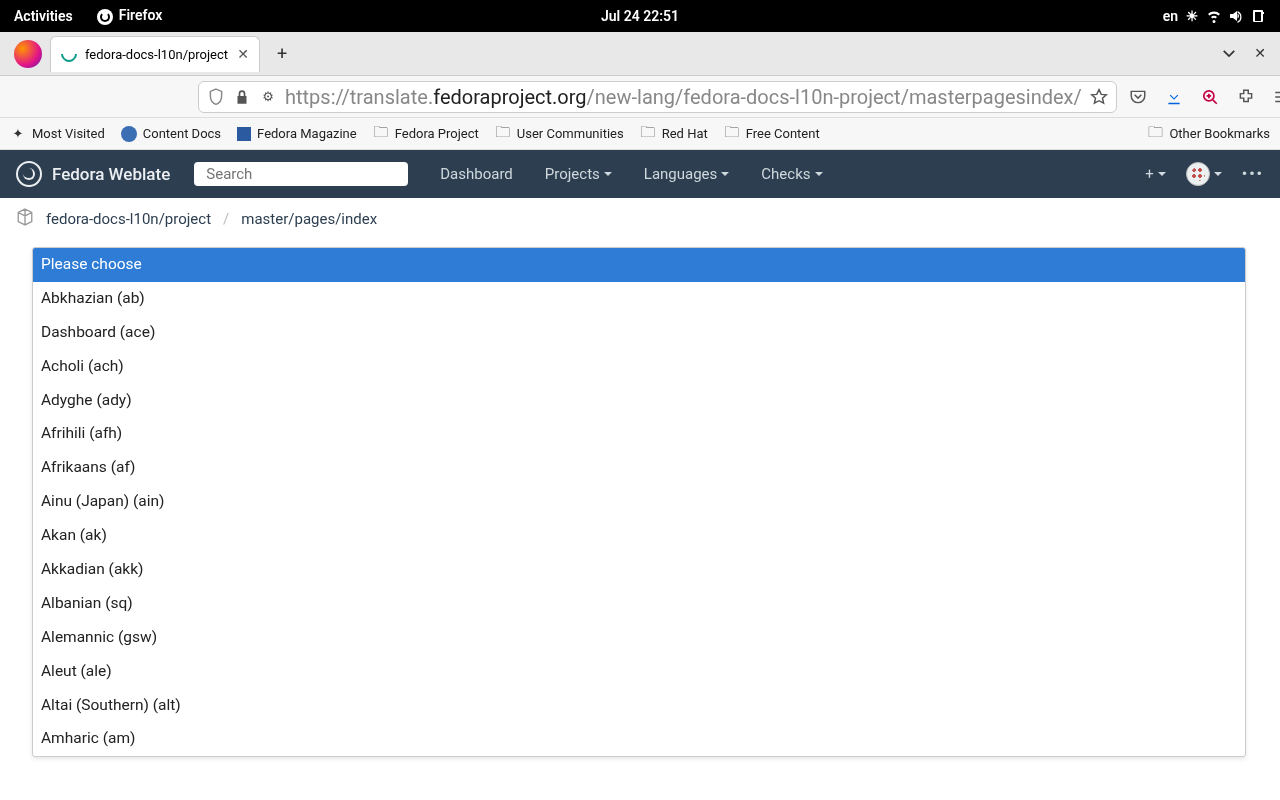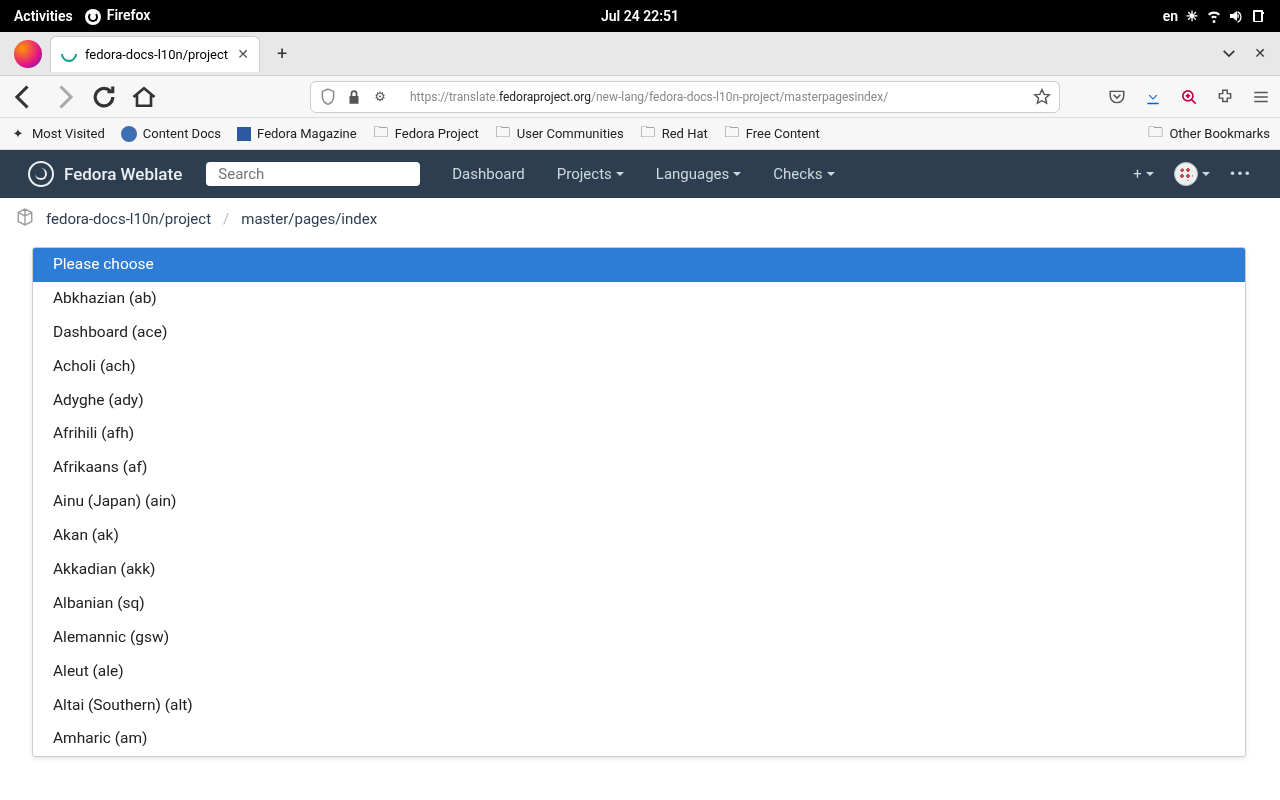--- a/index.html
+++ b/index.html
@@ -1,76 +1,76 @@
 <!DOCTYPE html>
 <html><head>
 <meta charset="utf-8">
 <style>
 * { margin: 0; padding: 0; box-sizing: border-box; font-family: -apple-system, BlinkMacSystemFont, "Segoe UI", Roboto, "Helvetica Neue", Arial, sans-serif; }
 body { width: 1280px; height: 800px; overflow: hidden; background: #fff; }
 
 
 .gnome-bar { height: 32px; background: #000; color: #fff; display: flex; align-items: center; padding: 0 14px; font-size: 14px; font-weight: 600; }
-.gnome-left { display: flex; gap: 12px; align-items: center; }
+.gnome-left { display: flex; gap: 24px; align-items: center; }
 .gnome-center { position: absolute; left: 50%; transform: translateX(-50%); }
 .gnome-right { margin-left: auto; display: flex; gap: 6px; align-items: center; }
 .gnome-icon { width: 16px; height: 16px; display: inline-flex; align-items: center; justify-content: center; }
 .ff-logo-small { width: 16px; height: 16px; background: #fff; border-radius: 50%; margin-right: 6px; display: inline-block; vertical-align: middle; position: relative; }
 .ff-logo-small::after { content: ""; position: absolute; inset: 3px; border: 2px solid #000; border-radius: 50%; border-top-color: transparent; }
 
 
 .tab-strip { height: 44px; background: #e8e8e8; display: flex; align-items: center; padding-left: 6px; border-bottom: 1px solid #ccc; position: relative; }
 .ff-app-icon { width: 28px; height: 28px; border-radius: 50%; background: radial-gradient(circle at 30% 30%, #ff9500, #e31587 60%, #5f1ab0); margin: 0 8px; }
 .tab { height: 36px; background: #fff; border: 1px solid #ccc; border-bottom: none; border-radius: 6px 6px 0 0; display: flex; align-items: center; padding: 0 10px; min-width: 210px; font-size: 13px; gap: 8px; }
 .tab-favicon { width: 16px; height: 16px; border: 2px solid #0e9e8a; border-radius: 50%; border-top-color: transparent; border-left-color: transparent; transform: rotate(45deg); }
 .tab-close { color: #555; font-size: 14px; margin-left: auto; }
 .newtab { width: 28px; height: 28px; display: flex; align-items: center; justify-content: center; color: #333; font-size: 18px; margin-left: 8px; }
 .tab-strip-right { margin-left: auto; display: flex; gap: 18px; padding-right: 14px; color: #333; font-size: 14px; }
 
 .toolbar { height: 42px; background: #f7f7f7; display: flex; align-items: center; padding: 0 10px; gap: 12px; border-bottom: 1px solid #ddd; }
 .nav-btn { width: 28px; height: 28px; display: flex; align-items: center; justify-content: center; color: #333; }
 .nav-btn.disabled { color: #aaa; }
 .url-bar { flex: 0 0 750px; height: 32px; border: 1px solid #ccc; border-radius: 6px; background: #fff; display: flex; align-items: center; padding: 0 8px; gap: 8px; margin-left: 140px; }
-.url-text { flex: 1; font-size: 12px; color: #888; white-space: nowrap; overflow: hidden; margin-left: 13px; }
+.url-text { flex: 1; font-size: 20px; color: #888; white-space: nowrap; overflow: hidden; }
 .url-text .dark { color: #222; }
 .toolbar-right { margin-left: auto; display: flex; gap: 18px; align-items: center; }
 .tb-icon { color: #333; width: 18px; height: 18px; display: flex; align-items: center; justify-content: center; }
 .tb-icon.blue { color: #0060df; }
 .tb-icon.red { color: #c50042; }
 
 .bookmarks { height: 32px; background: #f7f7f7; display: flex; align-items: center; padding: 0 10px; gap: 16px; font-size: 13px; border-bottom: 1px solid #ddd; }
 .bm { display: flex; align-items: center; gap: 6px; color: #222; }
 .bm-icon { width: 16px; height: 16px; display: flex; align-items: center; justify-content: center; }
 .bm-star { color: #333; }
 .bm-fedora { width: 16px; height: 16px; border-radius: 50%; background: #3c6eb4; }
 .bm-mag { width: 14px; height: 14px; background: #2c5aa0; }
 .bm-folder::before { content: "🗀"; font-size: 15px; color: #555; }
 .bookmarks-right { margin-left: auto; }
 
 
-.weblate-nav { height: 48px; background: #2c3e50; color: #cfd8dc; display: flex; align-items: center; padding: 0 28px; gap: 0; font-size: 15px; }
+.weblate-nav { height: 48px; background: #2c3e50; color: #cfd8dc; display: flex; align-items: center; padding: 0 16px; gap: 0; font-size: 15px; }
 .weblate-logo { display: flex; align-items: center; gap: 10px; color: #eceff1; font-size: 17px; font-weight: 500; margin-right: 24px; }
 .wl-icon { width: 26px; height: 26px; border: 2.5px solid #eceff1; border-radius: 50%; position: relative; }
 .wl-icon::after { content: ""; position: absolute; inset: 5px; border: 2.5px solid #eceff1; border-radius: 50%; border-top: none; border-left: none; }
 .weblate-search { width: 214px; height: 24px; background: #fff; border-radius: 4px; border: none; padding: 0 12px; font-size: 15px; margin-right: 16px; }
 .weblate-link { padding: 0 16px; color: #cfd8dc; display: flex; align-items: center; gap: 4px; }
 .caret-down { width: 0; height: 0; border-left: 4px solid transparent; border-right: 4px solid transparent; border-top: 4px solid currentColor; }
 .weblate-right { margin-left: auto; display: flex; gap: 20px; align-items: center; }
 .avatar { width: 24px; height: 24px; border-radius: 50%; background: #ecf0f1; border: 1px solid #bbb; position: relative; }
 .avatar::after { content: ""; position: absolute; inset: 4px; background: radial-gradient(circle, #c0504d 2px, transparent 2px) 0 0/6px 6px; border-radius: 50%; }
 .dots { letter-spacing: 2px; font-weight: bold; }
 
 
 .crumb { height: 42px; display: flex; align-items: center; padding: 0 16px; gap: 12px; font-size: 15px; color: #2c3e50; }
 .crumb-icon { color: #888; }
 .crumb-sep { color: #bbb; }
 
 
 .dropdown { position: absolute; left: 32px; top: 247px; width: 1214px; background: #fff; border: 1px solid #ccc; border-radius: 3px; box-shadow: 0 2px 4px rgba(0,0,0,0.1); max-height: 545px; overflow: hidden; }
-.dd-item { padding: 3px 20px; font-size: 15.5px; color: #222; line-height: 1.8; }
+.dd-item { padding: 3px 8px; font-size: 15.5px; color: #222; line-height: 1.8; }
 .dd-item.selected { background: #2e7cd6; color: #fff; }
 
 svg { width: 100%; height: 100%; }
 </style>
 </head>
 <body>
 
 <div class="gnome-bar">
   <div class="gnome-left">
     <span>Activities</span>

